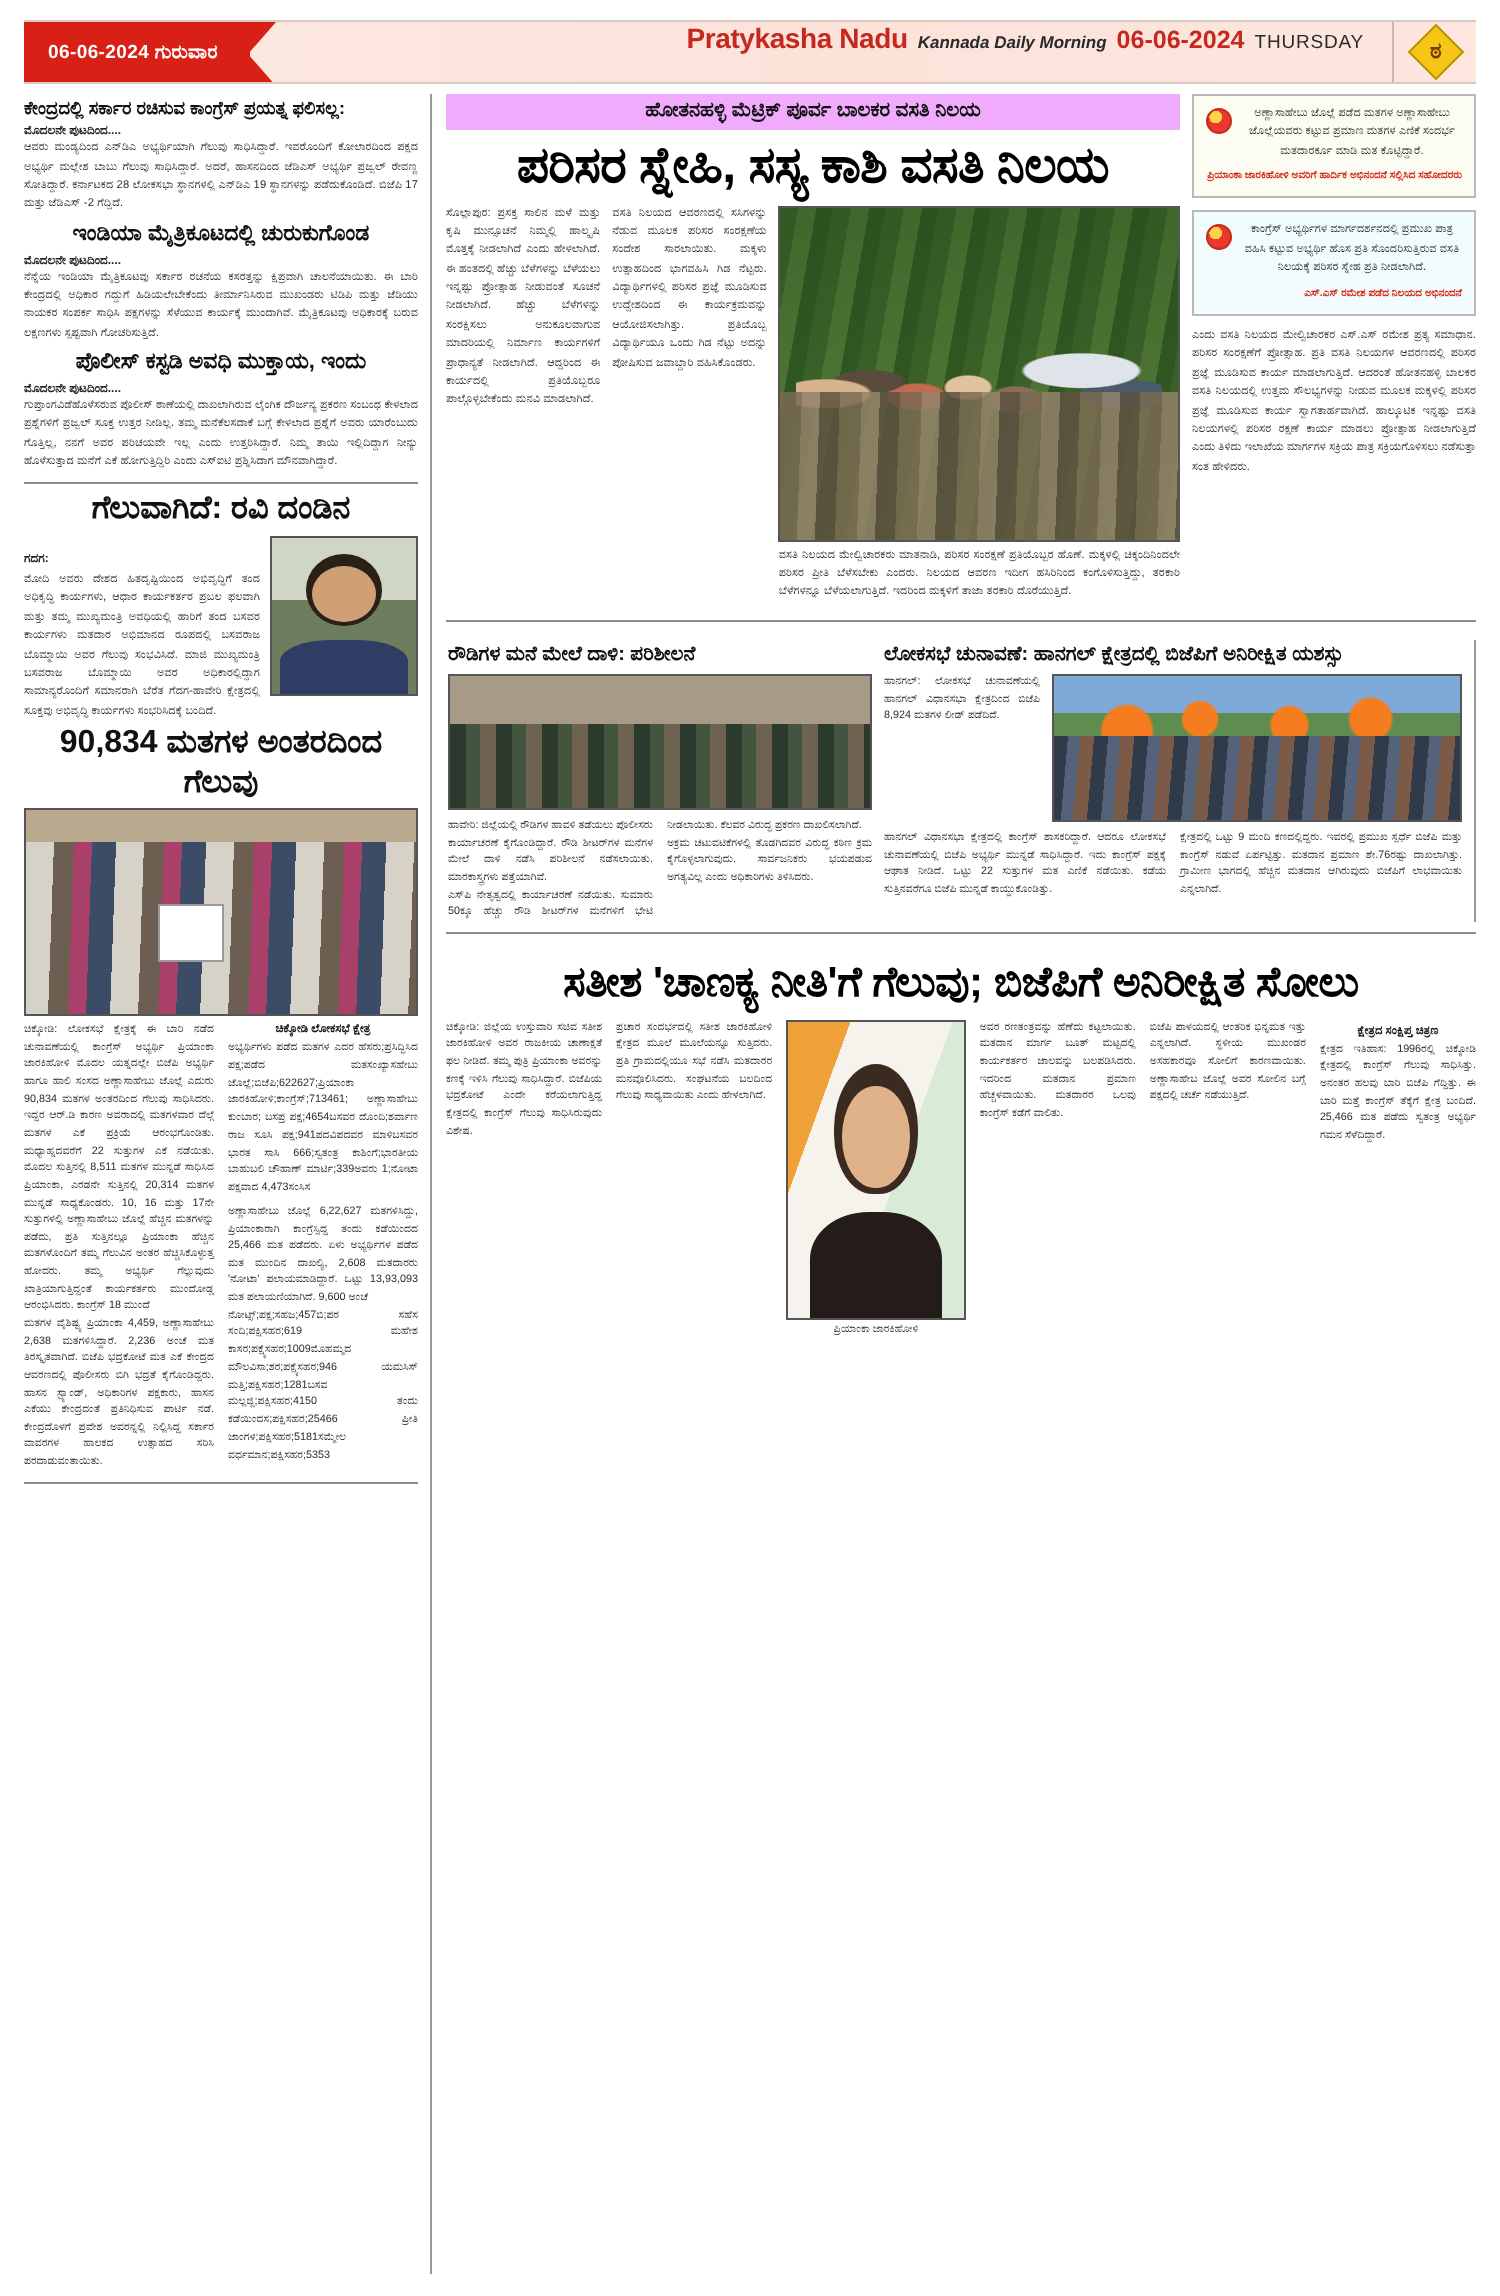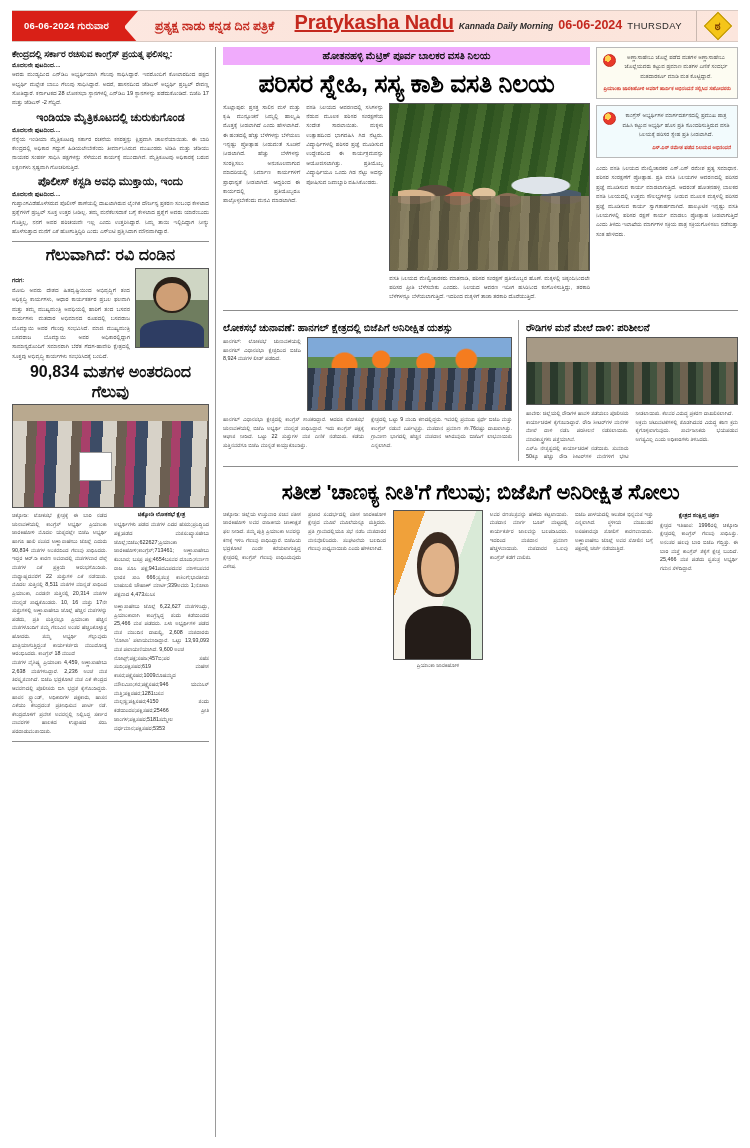--- a/index.html
+++ b/index.html
@@ -65,25 +65,24 @@
   }
   .md-spacer { flex: 1 1 auto; }
   .md-brand {
     display: flex;
     align-items: baseline;
     gap: 5px;
     padding-right: 14px;
     white-space: nowrap;
   }
   .md-brand-name {
-    font-size: 20px;
+    font-size: 14px;
     font-weight: bold;
     color: #c4281e;
     letter-spacing: -.2px;
-    text-decoration: underline;
   }
   .md-brand-sub {
     font-size: 8.5px;
     color: #2a2a2a;
     font-weight: 600;
     font-style: italic;
   }
   .md-brand-date {
     font-size: 12.5px;
     font-weight: bold;
@@ -375,21 +374,20 @@
   .emph { font-weight: bold; color:#111; font-size:5.8px; text-align:center; display:block; margin:2px 0; }
   .numline { font-size:5.4px; line-height:1.62; color:#2b2b2b; text-align:justify; }
 </style>
 </head>
 <body>
 
 <div class="page">
 
   <div class="masthead">
     <div class="md-date-flag">06-06-2024 ಗುರುವಾರ</div>
-    <div class="md-kn-title">ಪ್ರತ್ಯಕ್ಷ ನಾಡು ಕನ್ನಡ ದಿನ ಪತ್ರಿಕೆ</div>
     <div class="md-spacer"></div>
     <div class="md-brand">
       <span class="md-brand-name">Pratykasha Nadu</span>
       <span class="md-brand-sub">Kannada Daily Morning</span>
       <span class="md-brand-date">06-06-2024</span>
       <span class="md-brand-day">THURSDAY</span>
     </div>
     <div class="md-logo-wrap">
       <div class="md-logo">
         <span>ಠ</span>
@@ -486,46 +484,46 @@
             <div class="alert-credit">ಎಸ್.ಎಸ್ ರಮೇಶ ಪಡೆದ ನಿಲಯದ ಅಭಿನಂದನೆ</div>
           </div>
           <div class="kn-body">ಎಂದು ವಸತಿ ನಿಲಯದ ಮೇಲ್ವಿಚಾರಕರ ಎಸ್.ಎಸ್ ರಮೇಶ ಪ್ರತ್ಯ ಸಮಾಧಾನ. ಪರಿಸರ ಸಂರಕ್ಷಣೆಗೆ ಪ್ರೋತ್ಸಾಹ. ಪ್ರತಿ ವಸತಿ ನಿಲಯಗಳ ಆವರಣದಲ್ಲಿ ಪರಿಸರ ಪ್ರಜ್ಞೆ ಮೂಡಿಸುವ ಕಾರ್ಯ ಮಾಡಲಾಗುತ್ತಿದೆ. ಆದರಂತೆ ಹೋತನಹಳ್ಳಿ ಬಾಲಕರ ವಸತಿ ನಿಲಯದಲ್ಲಿ ಉತ್ತಮ ಸೌಲಭ್ಯಗಳನ್ನು ನೀಡುವ ಮೂಲಕ ಮಕ್ಕಳಲ್ಲಿ ಪರಿಸರ ಪ್ರಜ್ಞೆ ಮೂಡಿಸುವ ಕಾರ್ಯ ಸ್ವಾಗತಾರ್ಹವಾಗಿದೆ. ಹಾಲ್ಕೂಟಿಕ ಇನ್ನಷ್ಟು ವಸತಿ ನಿಲಯಗಳಲ್ಲಿ ಪರಿಸರ ರಕ್ಷಣೆ ಕಾರ್ಯ ಮಾಡಲು ಪ್ರೋತ್ಸಾಹ ನೀಡಲಾಗುತ್ತಿದೆ ಎಂದು ತಿಳಿದು ಇಲಾಖೆಯ ಮಾರ್ಗಗಳ ಸಕ್ರಿಯ ಪಾತ್ರ ಸಕ್ರಿಯಗೊಳಿಸಲು ನಡೆಸುತ್ತಾ ಸಂತ ಹೇಳಿದರು.</div>
         </div>
       </div>
 
       <div class="rule"></div>
 
       <div class="mid-wrap">
 
-        <div class="mid-block mid-a">
-          <div class="kn-head-sm" style="font-size:10px">ಲೋಕಸಭೆ ಚುನಾವಣೆ: ಹಾನಗಲ್ ಕ್ಷೇತ್ರದಲ್ಲಿ ಬಿಜೆಪಿಗೆ ಅನಿರೀಕ್ಷಿತ ಯಶಸ್ಸು</div>
-          <div style="display:flex;gap:6px;margin-top:3px">
-            <div style="width:78px;flex:0 0 78px">
-              <div class="kn-body-tight">ಹಾನಗಲ್: ಲೋಕಸಭೆ ಚುನಾವಣೆಯಲ್ಲಿ ಹಾನಗಲ್ ವಿಧಾನಸಭಾ ಕ್ಷೇತ್ರದಿಂದ ಬಿಜೆಪಿ 8,924 ಮತಗಳ ಲೀಡ್ ಪಡೆದಿದೆ.</div>
-            </div>
-            <div style="flex:1 1 auto">
-              <div class="mid-photo orange"></div>
-            </div>
-          </div>
-          <div class="twocol" style="margin-top:4px">
-            <div class="kn-body-tight">ಹಾನಗಲ್ ವಿಧಾನಸಭಾ ಕ್ಷೇತ್ರದಲ್ಲಿ ಕಾಂಗ್ರೆಸ್ ಶಾಸಕರಿದ್ದಾರೆ. ಆದರೂ ಲೋಕಸಭೆ ಚುನಾವಣೆಯಲ್ಲಿ ಬಿಜೆಪಿ ಅಭ್ಯರ್ಥಿ ಮುನ್ನಡೆ ಸಾಧಿಸಿದ್ದಾರೆ. ಇದು ಕಾಂಗ್ರೆಸ್ ಪಕ್ಷಕ್ಕೆ ಆಘಾತ ನೀಡಿದೆ. ಒಟ್ಟು 22 ಸುತ್ತುಗಳ ಮತ ಎಣಿಕೆ ನಡೆಯಿತು. ಕಡೆಯ ಸುತ್ತಿನವರೆಗೂ ಬಿಜೆಪಿ ಮುನ್ನಡೆ ಕಾಯ್ದುಕೊಂಡಿತ್ತು.</div>
-            <div class="kn-body-tight">ಕ್ಷೇತ್ರದಲ್ಲಿ ಒಟ್ಟು 9 ಮಂದಿ ಕಣದಲ್ಲಿದ್ದರು. ಇವರಲ್ಲಿ ಪ್ರಮುಖ ಸ್ಪರ್ಧೆ ಬಿಜೆಪಿ ಮತ್ತು ಕಾಂಗ್ರೆಸ್ ನಡುವೆ ಏರ್ಪಟ್ಟಿತ್ತು. ಮತದಾನ ಪ್ರಮಾಣ ಶೇ.76ರಷ್ಟು ದಾಖಲಾಗಿತ್ತು. ಗ್ರಾಮೀಣ ಭಾಗದಲ್ಲಿ ಹೆಚ್ಚಿನ ಮತದಾನ ಆಗಿರುವುದು ಬಿಜೆಪಿಗೆ ಲಾಭವಾಯಿತು ಎನ್ನಲಾಗಿದೆ.</div>
-          </div>
-        </div>
-
         <div class="mid-block mid-b">
           <div class="kn-head-sm" style="font-size:10px">ರೌಡಿಗಳ ಮನೆ ಮೇಲೆ ದಾಳಿ: ಪರಿಶೀಲನೆ</div>
           <div class="mid-photo police" style="margin-top:3px;height:68px"></div>
           <div class="twocol" style="margin-top:4px">
             <div class="kn-body-tight">ಹಾವೇರಿ: ಜಿಲ್ಲೆಯಲ್ಲಿ ರೌಡಿಗಳ ಹಾವಳಿ ತಡೆಯಲು ಪೊಲೀಸರು ಕಾರ್ಯಾಚರಣೆ ಕೈಗೊಂಡಿದ್ದಾರೆ. ರೌಡಿ ಶೀಟರ್‌ಗಳ ಮನೆಗಳ ಮೇಲೆ ದಾಳಿ ನಡೆಸಿ ಪರಿಶೀಲನೆ ನಡೆಸಲಾಯಿತು. ಮಾರಕಾಸ್ತ್ರಗಳು ಪತ್ತೆಯಾಗಿವೆ.</div>
             <div class="kn-body-tight">ಎಸ್‌ಪಿ ನೇತೃತ್ವದಲ್ಲಿ ಕಾರ್ಯಾಚರಣೆ ನಡೆಯಿತು. ಸುಮಾರು 50ಕ್ಕೂ ಹೆಚ್ಚು ರೌಡಿ ಶೀಟರ್‌ಗಳ ಮನೆಗಳಿಗೆ ಭೇಟಿ ನೀಡಲಾಯಿತು. ಕೆಲವರ ವಿರುದ್ಧ ಪ್ರಕರಣ ದಾಖಲಿಸಲಾಗಿದೆ.</div>
             <div class="kn-body-tight">ಅಕ್ರಮ ಚಟುವಟಿಕೆಗಳಲ್ಲಿ ತೊಡಗಿದವರ ವಿರುದ್ಧ ಕಠಿಣ ಕ್ರಮ ಕೈಗೊಳ್ಳಲಾಗುವುದು. ಸಾರ್ವಜನಿಕರು ಭಯಪಡುವ ಅಗತ್ಯವಿಲ್ಲ ಎಂದು ಅಧಿಕಾರಿಗಳು ತಿಳಿಸಿದರು.</div>
           </div>
         </div>
 
+        <div class="mid-block mid-a">
+          <div class="kn-head-sm" style="font-size:10px">ಲೋಕಸಭೆ ಚುನಾವಣೆ: ಹಾನಗಲ್ ಕ್ಷೇತ್ರದಲ್ಲಿ ಬಿಜೆಪಿಗೆ ಅನಿರೀಕ್ಷಿತ ಯಶಸ್ಸು</div>
+          <div style="display:flex;gap:6px;margin-top:3px">
+            <div style="width:78px;flex:0 0 78px">
+              <div class="kn-body-tight">ಹಾನಗಲ್: ಲೋಕಸಭೆ ಚುನಾವಣೆಯಲ್ಲಿ ಹಾನಗಲ್ ವಿಧಾನಸಭಾ ಕ್ಷೇತ್ರದಿಂದ ಬಿಜೆಪಿ 8,924 ಮತಗಳ ಲೀಡ್ ಪಡೆದಿದೆ.</div>
+            </div>
+            <div style="flex:1 1 auto">
+              <div class="mid-photo orange"></div>
+            </div>
+          </div>
+          <div class="twocol" style="margin-top:4px">
+            <div class="kn-body-tight">ಹಾನಗಲ್ ವಿಧಾನಸಭಾ ಕ್ಷೇತ್ರದಲ್ಲಿ ಕಾಂಗ್ರೆಸ್ ಶಾಸಕರಿದ್ದಾರೆ. ಆದರೂ ಲೋಕಸಭೆ ಚುನಾವಣೆಯಲ್ಲಿ ಬಿಜೆಪಿ ಅಭ್ಯರ್ಥಿ ಮುನ್ನಡೆ ಸಾಧಿಸಿದ್ದಾರೆ. ಇದು ಕಾಂಗ್ರೆಸ್ ಪಕ್ಷಕ್ಕೆ ಆಘಾತ ನೀಡಿದೆ. ಒಟ್ಟು 22 ಸುತ್ತುಗಳ ಮತ ಎಣಿಕೆ ನಡೆಯಿತು. ಕಡೆಯ ಸುತ್ತಿನವರೆಗೂ ಬಿಜೆಪಿ ಮುನ್ನಡೆ ಕಾಯ್ದುಕೊಂಡಿತ್ತು.</div>
+            <div class="kn-body-tight">ಕ್ಷೇತ್ರದಲ್ಲಿ ಒಟ್ಟು 9 ಮಂದಿ ಕಣದಲ್ಲಿದ್ದರು. ಇವರಲ್ಲಿ ಪ್ರಮುಖ ಸ್ಪರ್ಧೆ ಬಿಜೆಪಿ ಮತ್ತು ಕಾಂಗ್ರೆಸ್ ನಡುವೆ ಏರ್ಪಟ್ಟಿತ್ತು. ಮತದಾನ ಪ್ರಮಾಣ ಶೇ.76ರಷ್ಟು ದಾಖಲಾಗಿತ್ತು. ಗ್ರಾಮೀಣ ಭಾಗದಲ್ಲಿ ಹೆಚ್ಚಿನ ಮತದಾನ ಆಗಿರುವುದು ಬಿಜೆಪಿಗೆ ಲಾಭವಾಯಿತು ಎನ್ನಲಾಗಿದೆ.</div>
+          </div>
+        </div>
+
       </div>
 
       <div class="rule"></div>
 
       <div class="bottom-wrap">
         <div class="bottom-title">ಸತೀಶ 'ಚಾಣಕ್ಯ ನೀತಿ'ಗೆ ಗೆಲುವು; ಬಿಜೆಪಿಗೆ ಅನಿರೀಕ್ಷಿತ ಸೋಲು</div>
         <div class="bottom-grid">
           <div class="bottom-col">
             <div class="kn-body-tight">ಚಿಕ್ಕೋಡಿ: ಜಿಲ್ಲೆಯ ಉಸ್ತುವಾರಿ ಸಚಿವ ಸತೀಶ ಜಾರಕಿಹೋಳಿ ಅವರ ರಾಜಕೀಯ ಚಾಣಾಕ್ಷತೆ ಫಲ ನೀಡಿದೆ. ತಮ್ಮ ಪುತ್ರಿ ಪ್ರಿಯಾಂಕಾ ಅವರನ್ನು ಕಣಕ್ಕೆ ಇಳಿಸಿ ಗೆಲುವು ಸಾಧಿಸಿದ್ದಾರೆ. ಬಿಜೆಪಿಯ ಭದ್ರಕೋಟೆ ಎಂದೇ ಕರೆಯಲಾಗುತ್ತಿದ್ದ ಕ್ಷೇತ್ರದಲ್ಲಿ ಕಾಂಗ್ರೆಸ್ ಗೆಲುವು ಸಾಧಿಸಿರುವುದು ವಿಶೇಷ.</div>
           </div>

